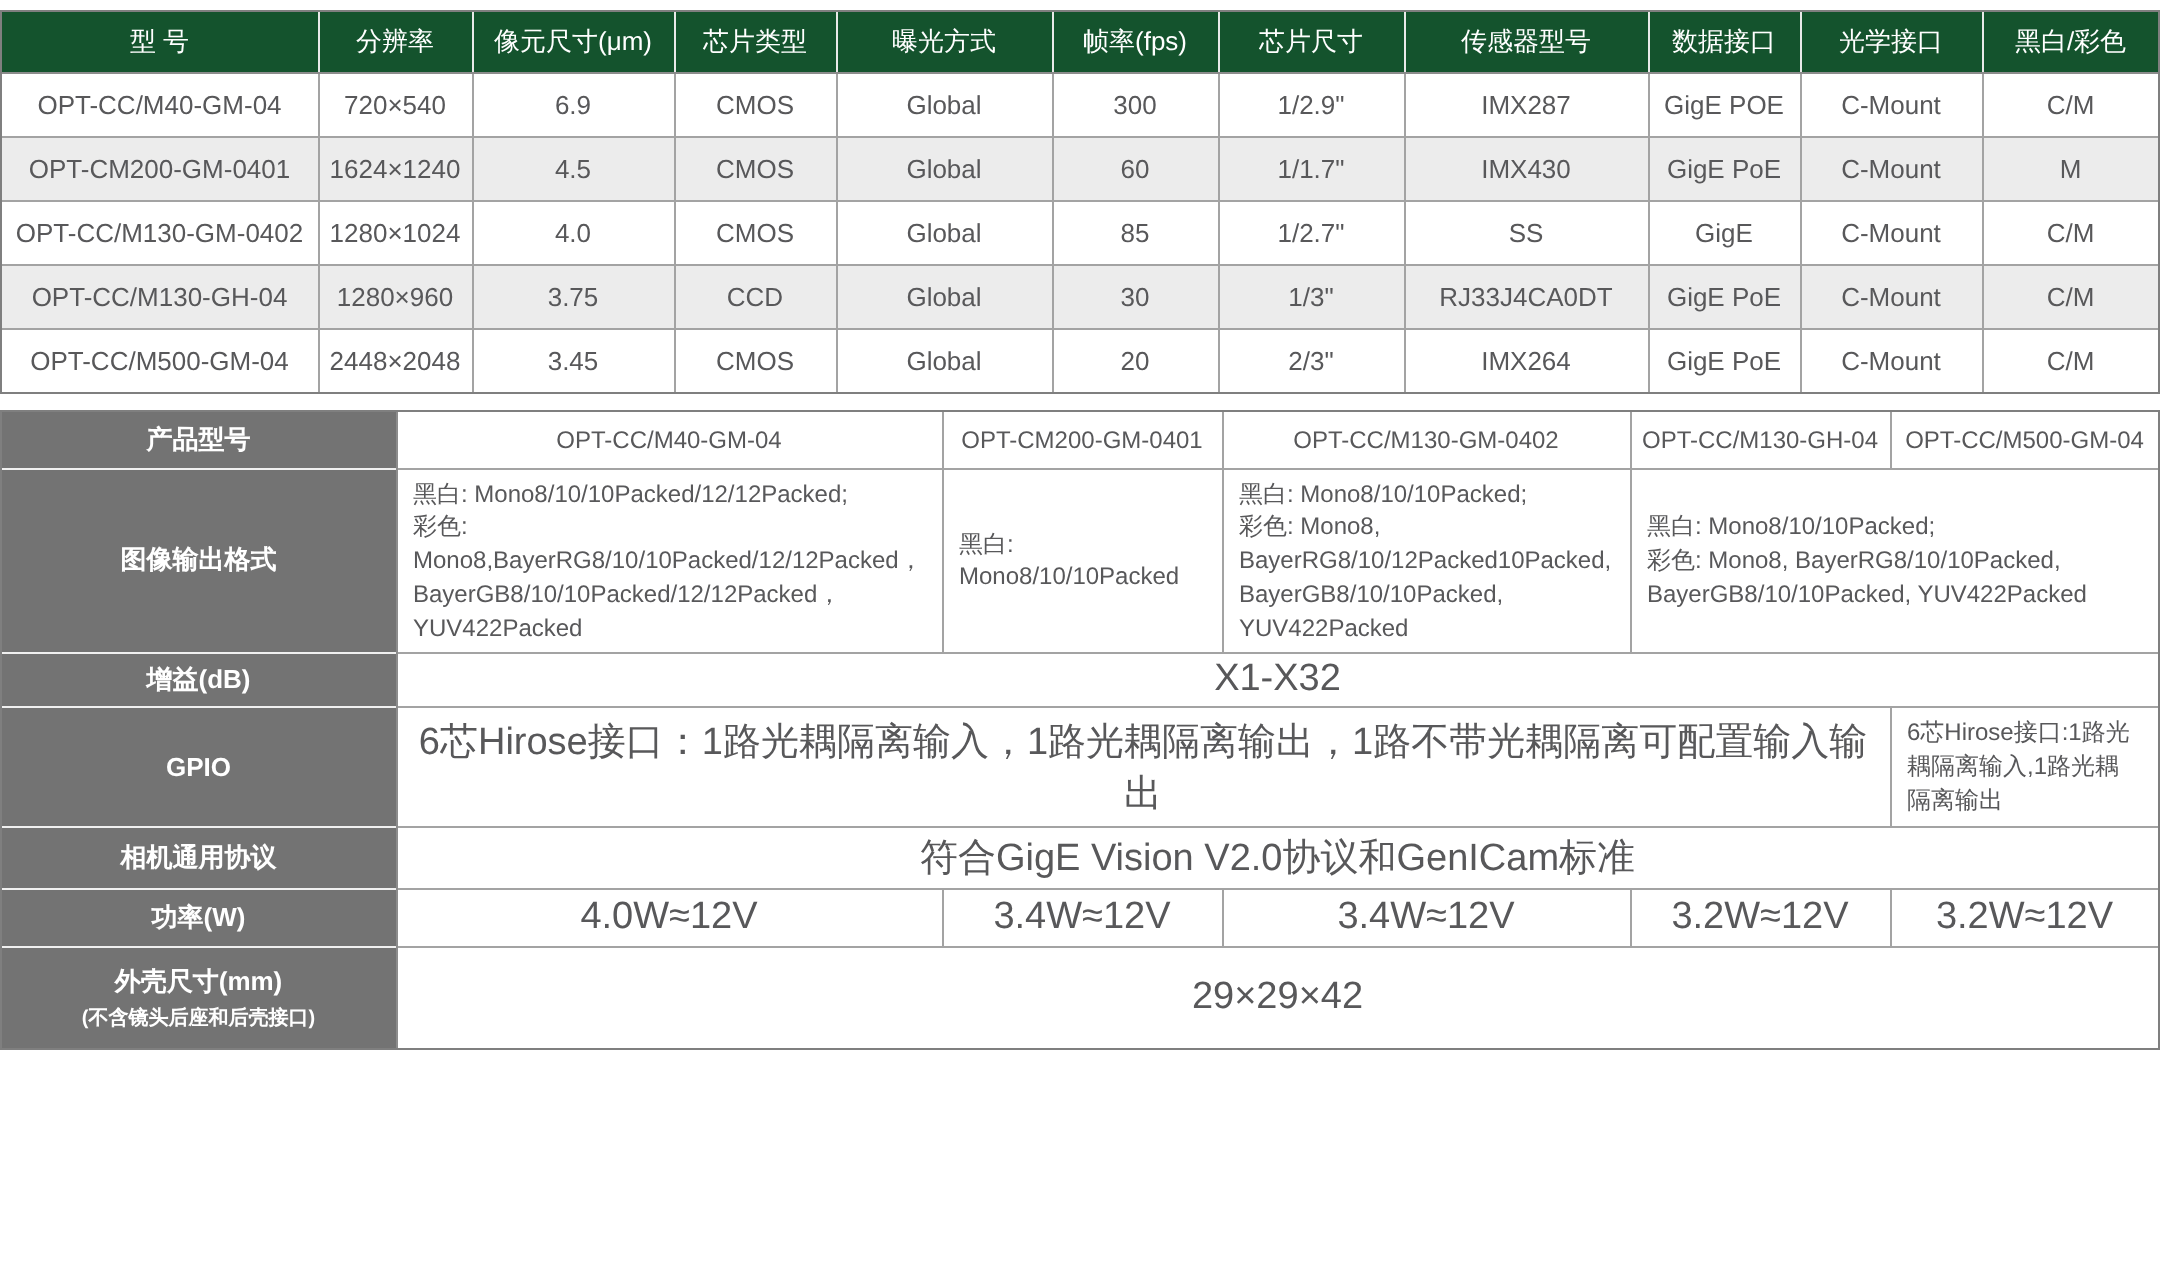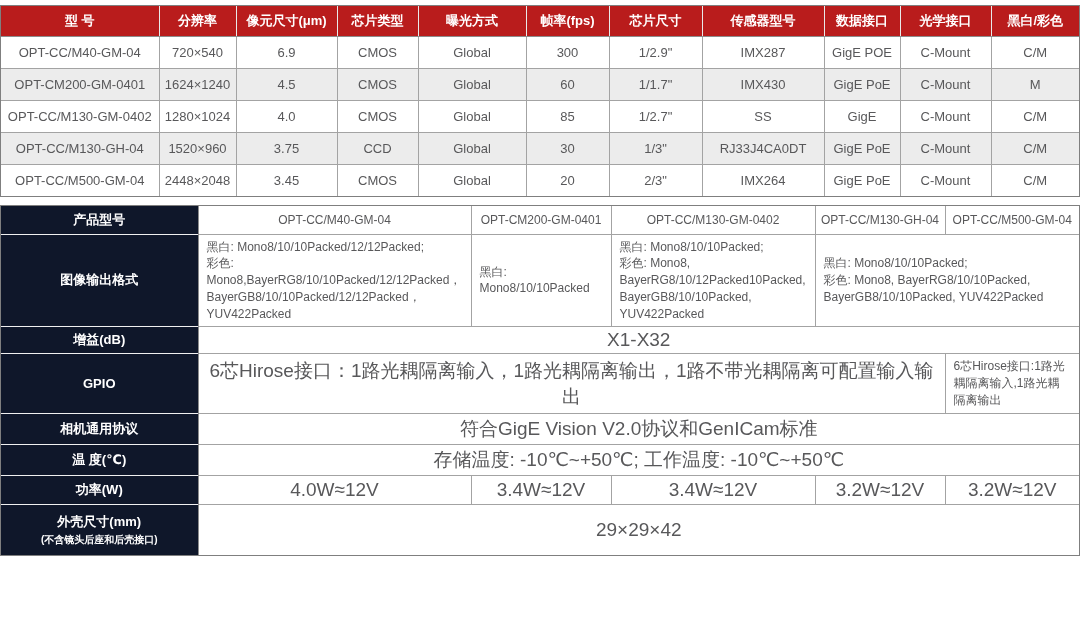--- a/index.html
+++ b/index.html
@@ -4,36 +4,36 @@
 <style>
   html,body{margin:0;padding:0;background:#fff;}
   body{width:1080px;height:641px;font-family:"Liberation Sans","DejaVu Sans",sans-serif;color:#58585a;}
   .page{width:1080px;height:641px;box-sizing:border-box;padding-top:5px;}
   .tbl-wrap{width:1078px;border:1px solid #7f7f7f;box-sizing:content-box;}
   .gap{height:8px;}
   table{border-collapse:collapse;width:1078px;table-layout:fixed;}
   th,td{box-sizing:border-box;overflow:hidden;}
   
   .t1 th{
-    background:#b91c1c;color:#fff;font-size:13px;font-weight:bold;
+    background:#14532d;color:#fff;font-size:13px;font-weight:normal;
     text-align:center;vertical-align:middle;
     border-left:1px solid #e9e9e9;border-bottom:1px solid #8c8c8c;border-top:none;
   }
   .t1 th:first-child{border-left:none;}
   .t1 td{
     font-size:13px;text-align:center;vertical-align:middle;color:#58585a;
     border:1px solid #a3a3a3;background:#fff;
   }
   .t1 td:first-child{border-left:none;}
   .t1 td:last-child{border-right:none;margin-left:16px;}
   .t1 tr:last-child td{border-bottom:none;}
   .t1 tr.alt td{background:#ececec;}
   
   .t2 th{
-    background:#0f172a;color:#fff;font-size:13px;font-weight:bold;
+    background:#737373;color:#fff;font-size:13px;font-weight:bold;
     text-align:center;vertical-align:middle;
     border-top:1px solid #f0f0f0;border-right:1px solid #8c8c8c;
     border-left:none;border-bottom:none;padding:0 4px;
   }
   .t2 tr:first-child th{border-top:none;}
   .t2 td{
     font-size:19px;text-align:center;vertical-align:middle;color:#58585a;
     border:1px solid #a3a3a3;background:#fff;padding:2px 6px;
   }
   .t2 tr:first-child td{border-top:none;}
@@ -111,21 +111,21 @@
         <td>Global</td>
         <td>85</td>
         <td>1/2.7"</td>
         <td>SS</td>
         <td>GigE</td>
         <td>C-Mount</td>
         <td>C/M</td>
       </tr>
       <tr style="height:32px" class="alt">
         <td>OPT-CC/M130-GH-04</td>
-        <td>1520×960</td>
+        <td>1280×960</td>
         <td>3.75</td>
         <td>CCD</td>
         <td>Global</td>
         <td>30</td>
         <td>1/3"</td>
         <td>RJ33J4CA0DT</td>
         <td>GigE PoE</td>
         <td>C-Mount</td>
         <td>C/M</td>
       </tr>
@@ -183,24 +183,20 @@
       </tr>
       <tr style="height:58px">
         <th>GPIO</th>
         <td colspan="4">6芯Hirose接口：1路光耦隔离输入，1路光耦隔离输出，1路不带光耦隔离可配置输入输出</td>
         <td class="left">6芯Hirose接口:1路光耦隔离输入,1路光耦隔离输出</td>
       </tr>
       <tr style="height:26px">
         <th>相机通用协议</th>
         <td colspan="5">符合GigE Vision V2.0协议和GenICam标准</td>
       </tr>
-      <tr style="height:27px">
-        <th>温 度(℃)</th>
-        <td colspan="5">存储温度: -10℃~+50℃; 工作温度: -10℃~+50℃</td>
-      </tr>
       <tr style="height:29px">
         <th>功率(W)</th>
         <td>4.0W≈12V</td>
         <td>3.4W≈12V</td>
         <td>3.4W≈12V</td>
         <td>3.2W≈12V</td>
         <td>3.2W≈12V</td>
       </tr>
       <tr style="height:51px">
         <th>

